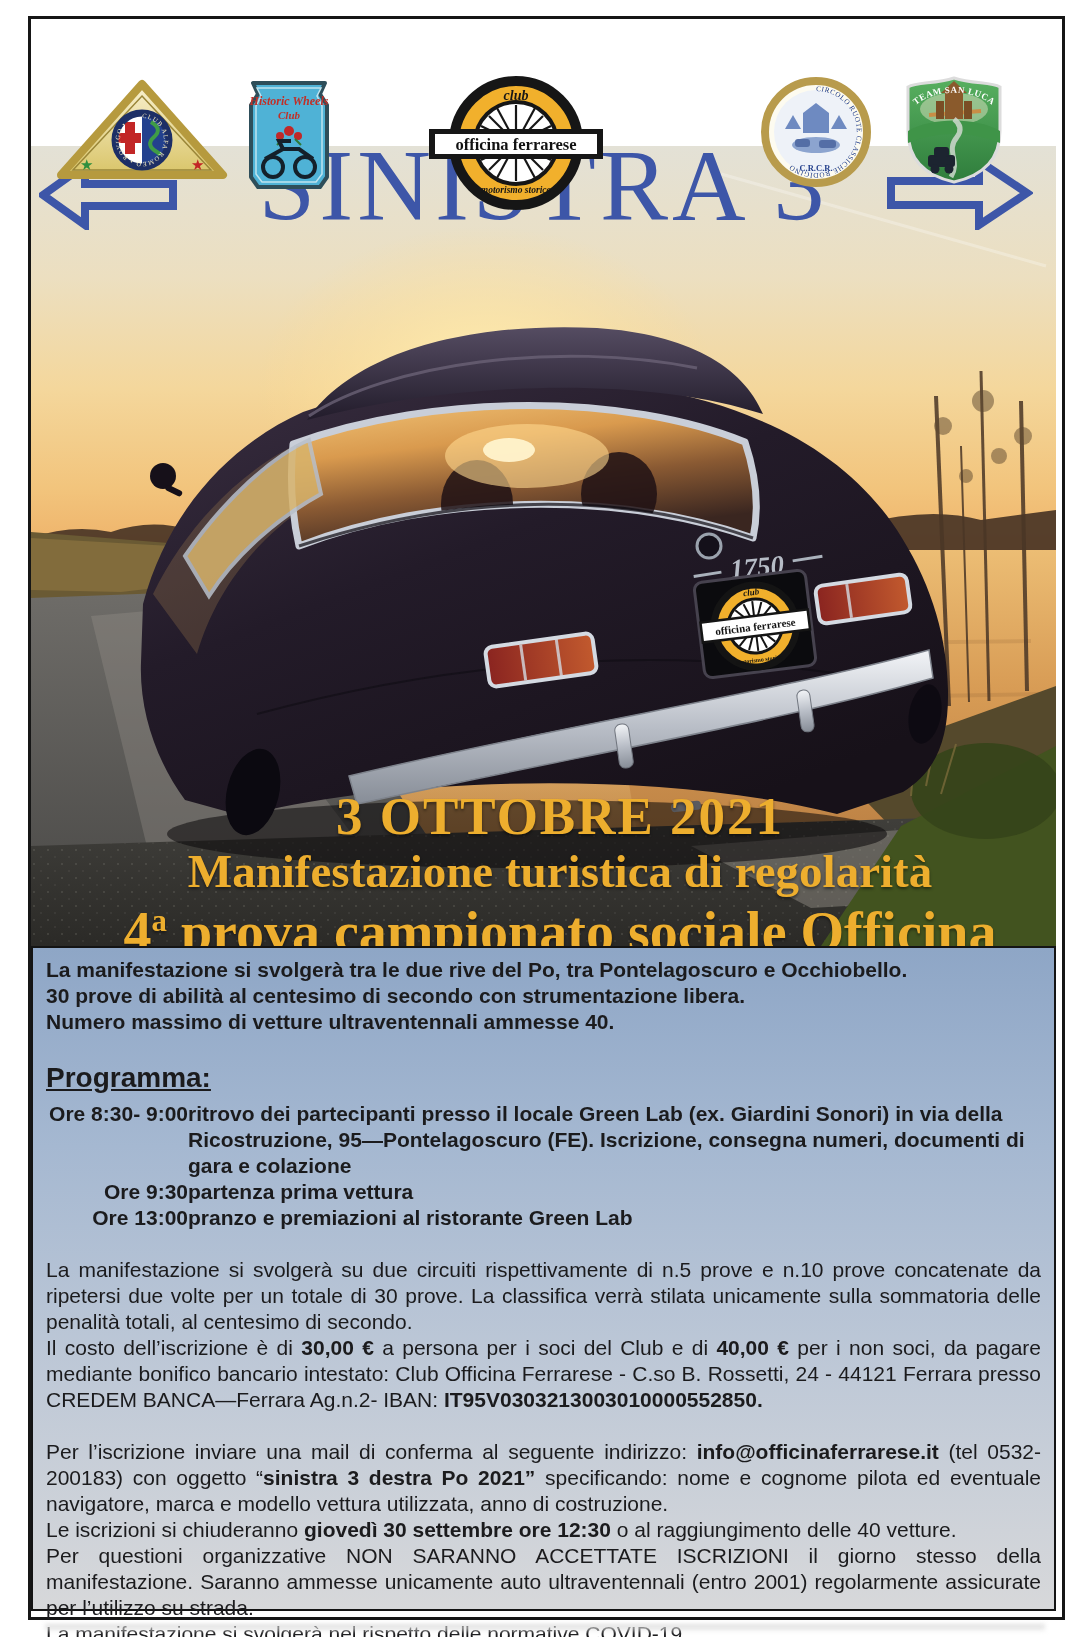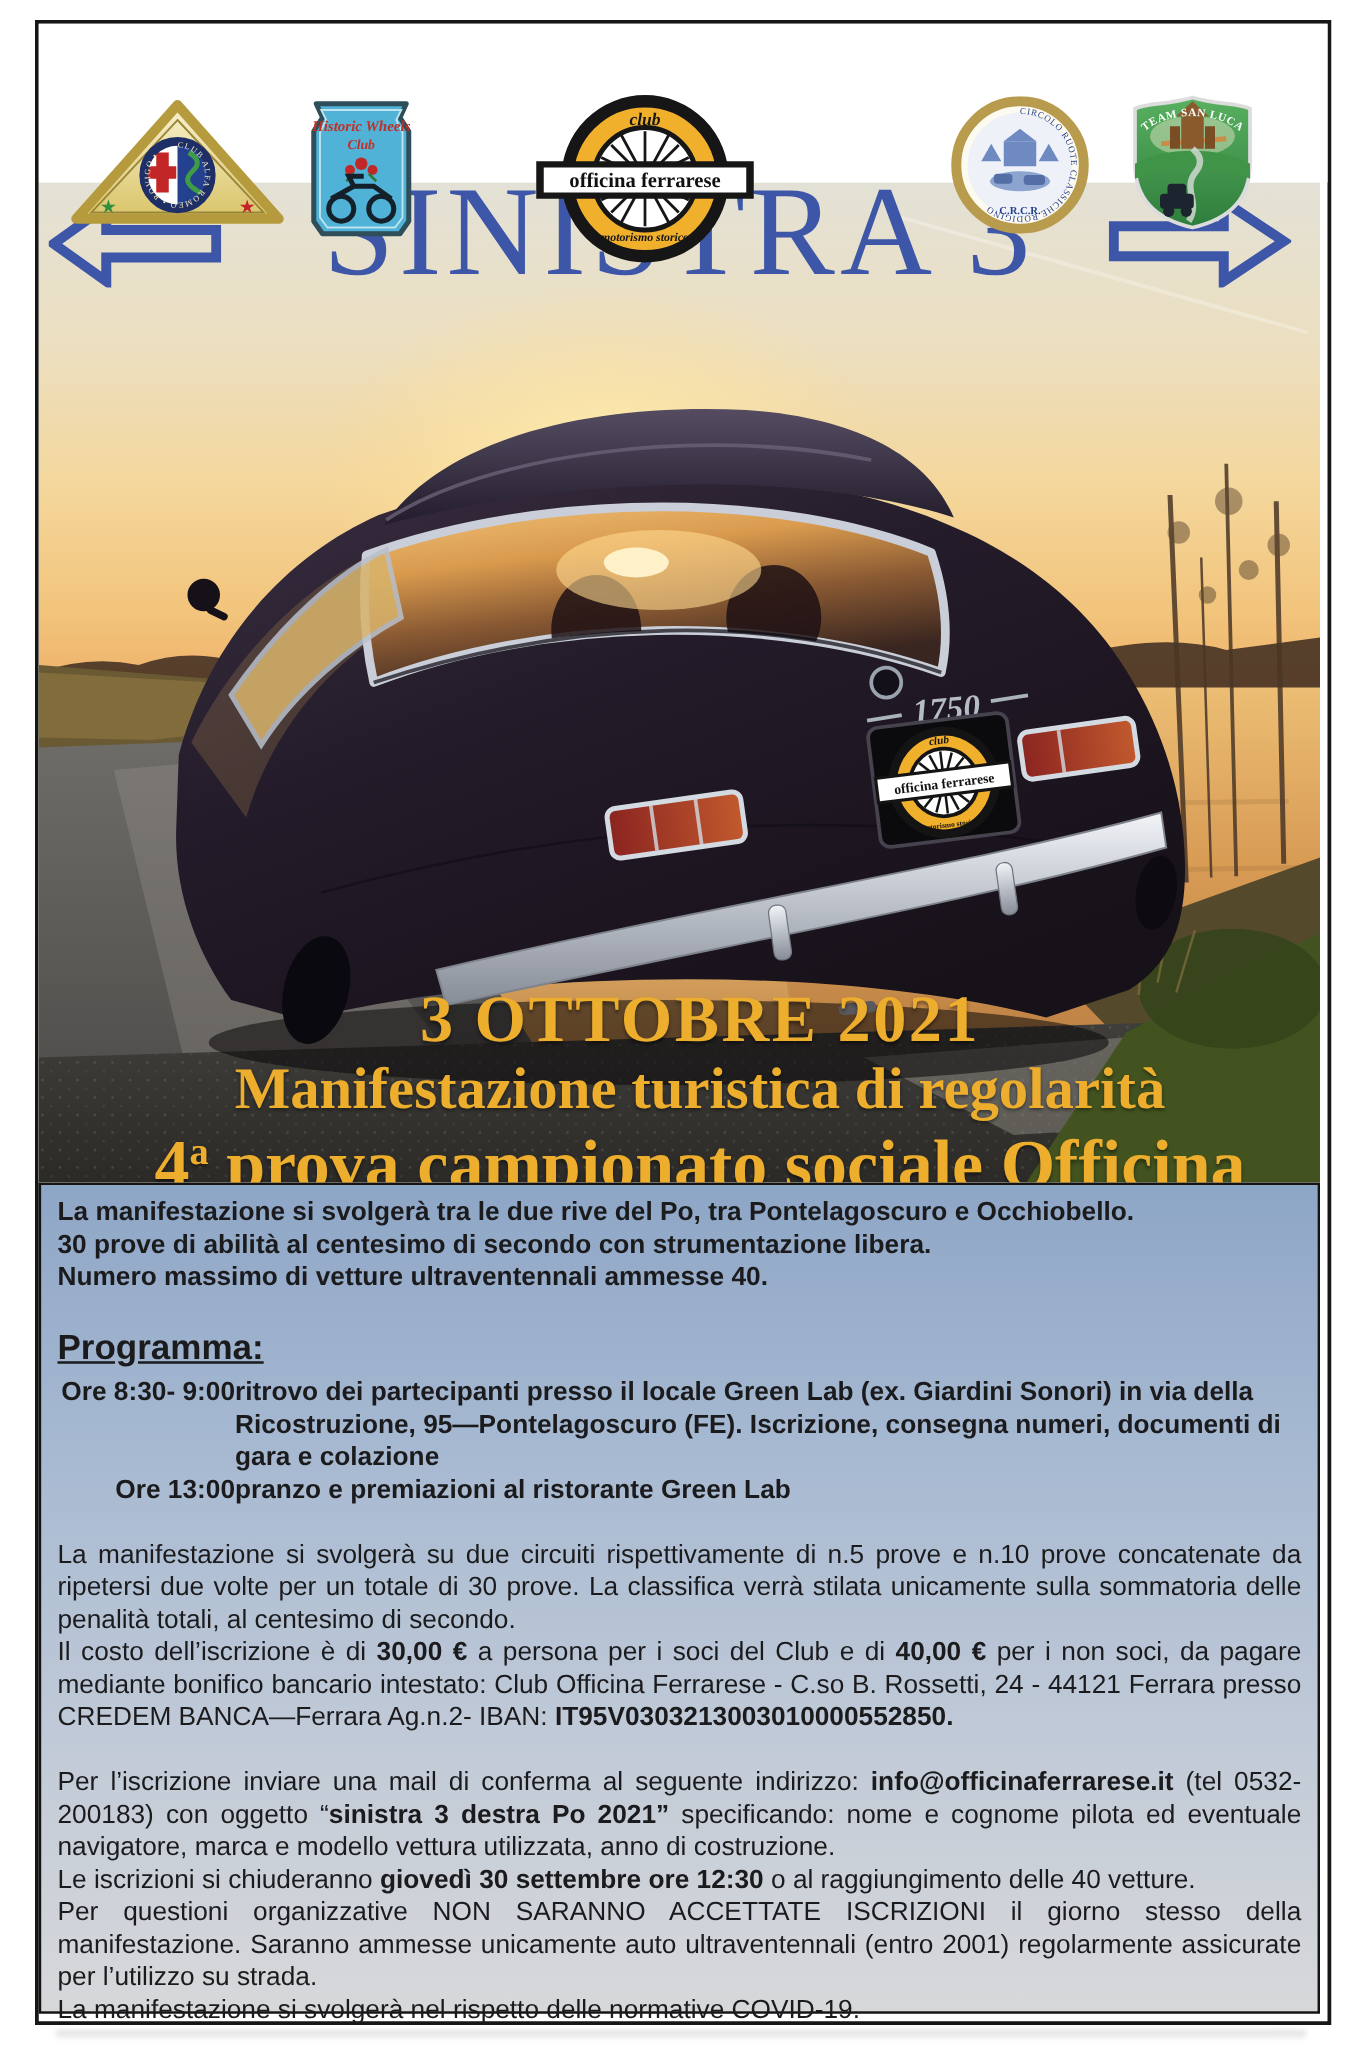--- a/index.html
+++ b/index.html
@@ -385,20 +385,24 @@
       <p class="b">30 prove di abilità al centesimo di secondo con strumentazione libera.</p>
       <p class="b">Numero massimo di vetture  ultraventennali ammesse 40.</p>
 
       <p class="heading b u">Programma:</p>
 
       <div class="prog-row">
         <span class="prog-time">Ore 8:30- 9:00</span>
         <span class="prog-desc">ritrovo dei partecipanti presso il locale Green Lab (ex. Giardini Sonori) in via della Ricostruzione, 95—Pontelagoscuro (FE). Iscrizione, consegna numeri, documenti di gara e colazione</span>
       </div>
       <div class="prog-row">
+        <span class="prog-time">Ore 9:30</span>
+        <span class="prog-desc">partenza prima vettura</span>
+      </div>
+      <div class="prog-row">
         <span class="prog-time">Ore 13:00</span>
         <span class="prog-desc">pranzo e premiazioni al ristorante Green Lab</span>
       </div>
 
       <p class="j gap-top"><span>La manifestazione si svolgerà su due circuiti rispettivamente di n.5 prove e n.10 prove concatenate da ripetersi due volte per un totale di 30 prove. La classifica verrà stilata unicamente sulla sommatoria delle penalità totali, al centesimo di secondo.</span></p>
       <p class="j"><span>Il costo dell’iscrizione è di </span><span class="b">30,00 €</span><span> a persona per i soci del Club e di </span><span class="b">40,00 €</span><span> per i non soci, da pagare mediante bonifico bancario intestato: Club Officina Ferrarese - C.so B. Rossetti, 24 - 44121 Ferrara presso CREDEM BANCA—Ferrara Ag.n.2-  IBAN: </span><span class="b">IT95V0303213003010000552850.</span></p>
       <p class="j gap-top"><span>Per l’iscrizione inviare una mail di conferma al seguente indirizzo: </span><span class="b">info@officinaferrarese.it</span><span> (tel 0532-200183) con oggetto “</span><span class="b">sinistra 3 destra Po 2021”</span><span> specificando: nome e cognome pilota ed eventuale navigatore, marca e modello vettura utilizzata, anno di costruzione.</span></p>
       <p><span>Le iscrizioni si chiuderanno </span><span class="b">giovedì 30 settembre ore 12:30</span><span> o al raggiungimento delle 40 vetture.</span></p>
       <p class="j"><span>Per questioni organizzative NON SARANNO ACCETTATE ISCRIZIONI il giorno stesso della manifestazione. Saranno ammesse unicamente auto ultraventennali (entro 2001) regolarmente assicurate per l’utilizzo su strada.</span></p>
       <p><span>La manifestazione si svolgerà nel rispetto delle normative COVID-19.</span></p>

